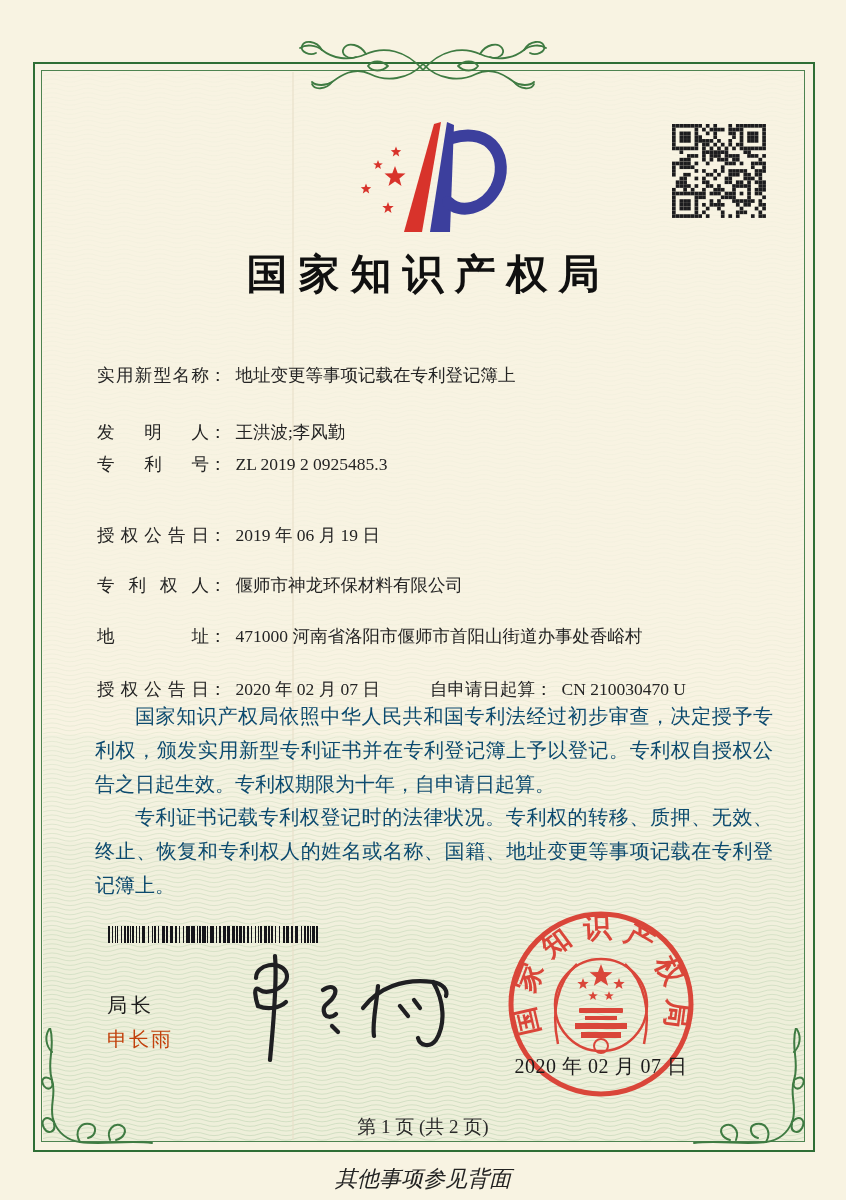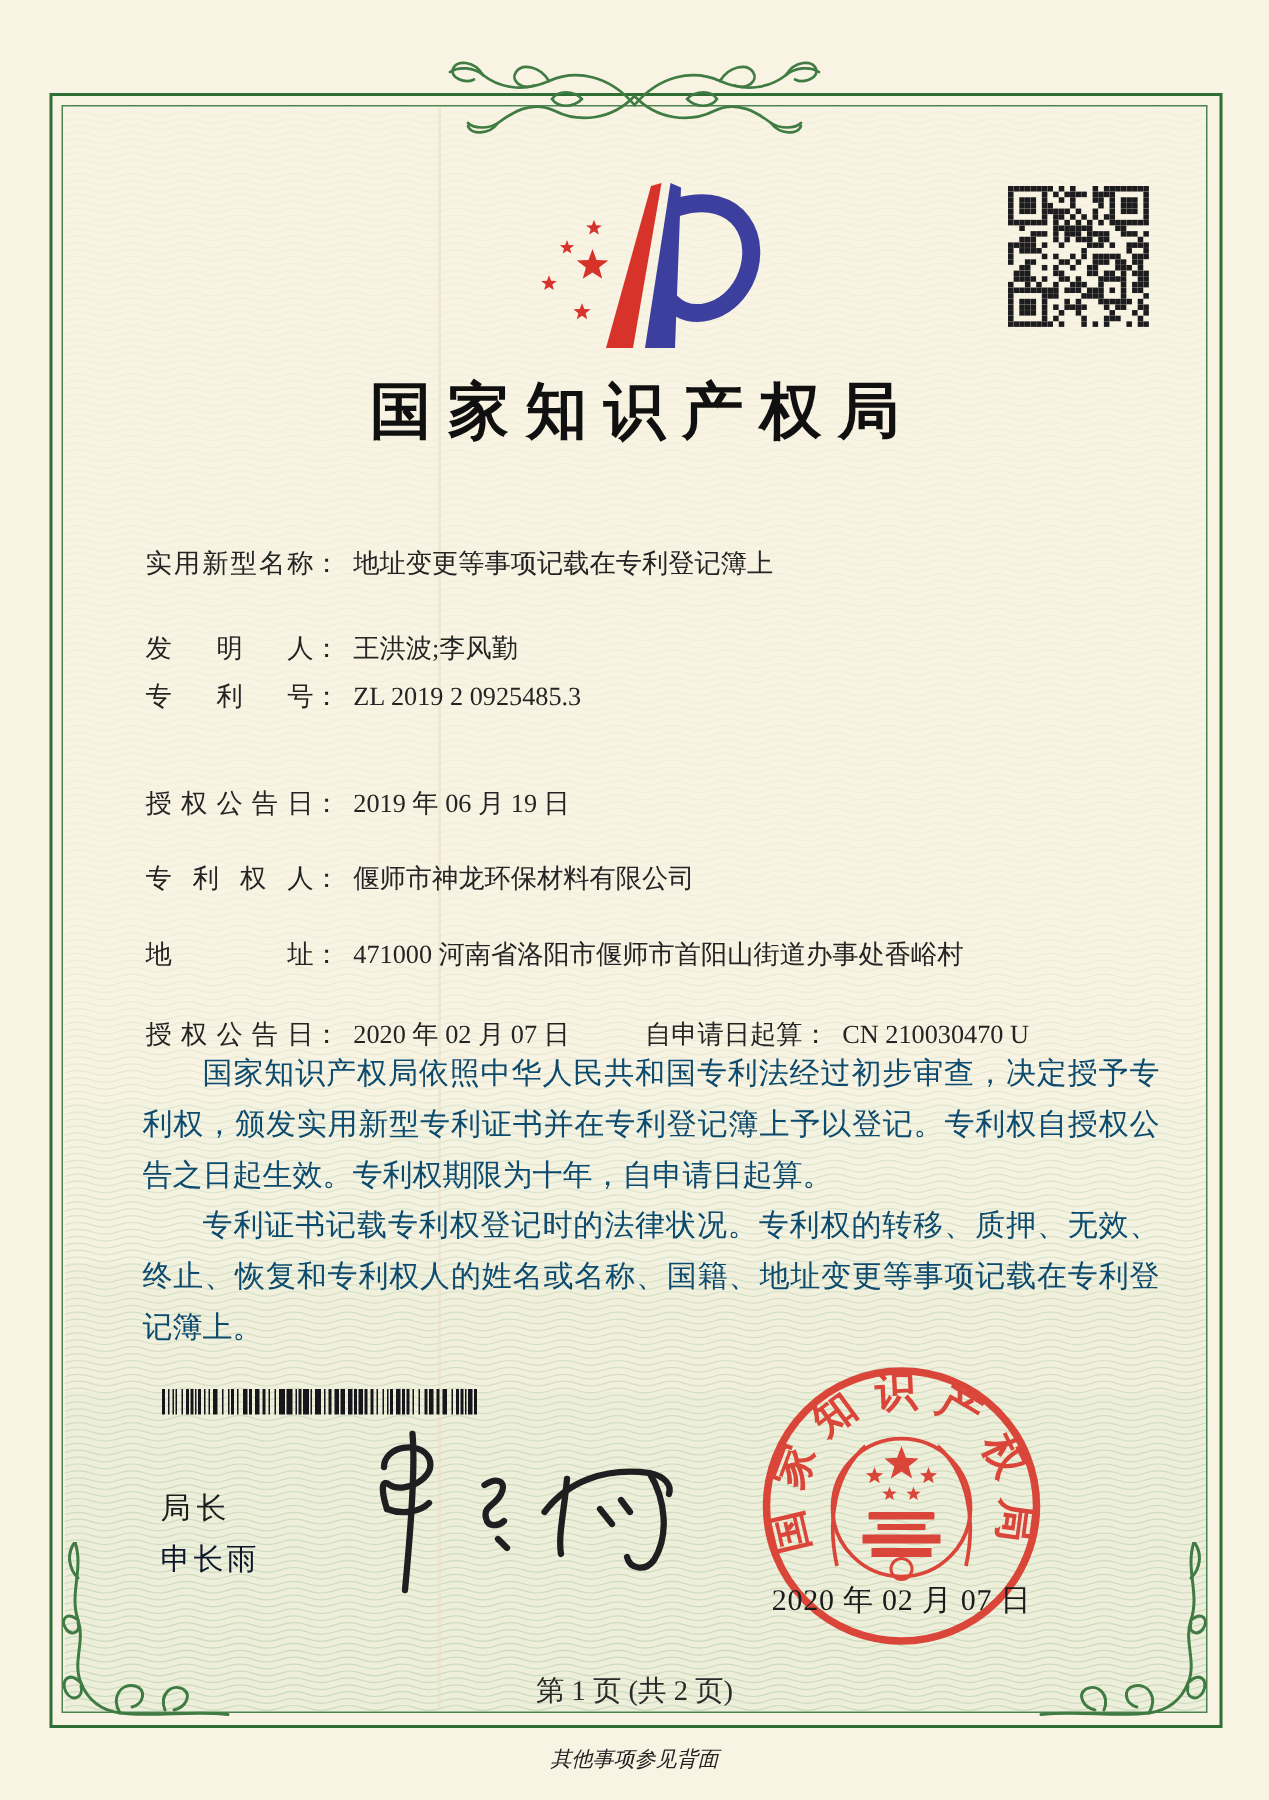--- a/index.html
+++ b/index.html
@@ -20,26 +20,26 @@
   .pair2{position:absolute;left:333px;top:0;white-space:nowrap;}
   .pair2 .val{margin-left:9px;}
   .body-text{left:95px;top:700px;width:678px;font-size:20px;line-height:1.69;
              text-align:justify;color:#0c4a6e;}
   .body-text p{margin:0;text-indent:2em;}
   .barcode{left:108px;top:926px;height:17px;display:flex;align-items:stretch;}
   .barcode .bar{background:#15151a;}
   .signer-title{left:107px;top:992px;font-size:20px;letter-spacing:4px;
                 font-family:"Liberation Sans","DejaVu Sans",sans-serif;color:#1d1d1d;}
   .signer-name{left:107px;top:1026px;font-size:20px;letter-spacing:2px;
-               font-family:"Liberation Sans","DejaVu Sans",sans-serif;color:#0f172a;}
+               font-family:"Liberation Sans","DejaVu Sans",sans-serif;color:#c2410c;}
   #seal{left:501px;top:904px;opacity:.93;}
   .seal-date{left:501px;top:1053px;width:200px;text-align:center;font-size:20px;
              letter-spacing:.5px;color:#1b1b1b;}
   .page-indicator{left:0;right:0;top:1114px;text-align:center;font-size:19px;color:#2a2a2a;}
-  .back-note{left:0;right:0;top:1164px;text-align:center;font-size:14px;font-style:italic;color:#222;}
+  .back-note{left:0;right:0;top:1164px;text-align:center;font-size:22px;font-style:italic;color:#222;}
   svg{display:block;}
 </style>
 </head>
 <body>
 
 <div class="page">
 
   <svg id="waves" class="abs" width="762" height="1070">
       <rect x="0" y="663" width="762" height="407" fill="#dcead0" opacity="0.1"></rect>
       <rect x="0" y="770" width="762" height="300" fill="#dcead0" opacity="0.12"></rect>

